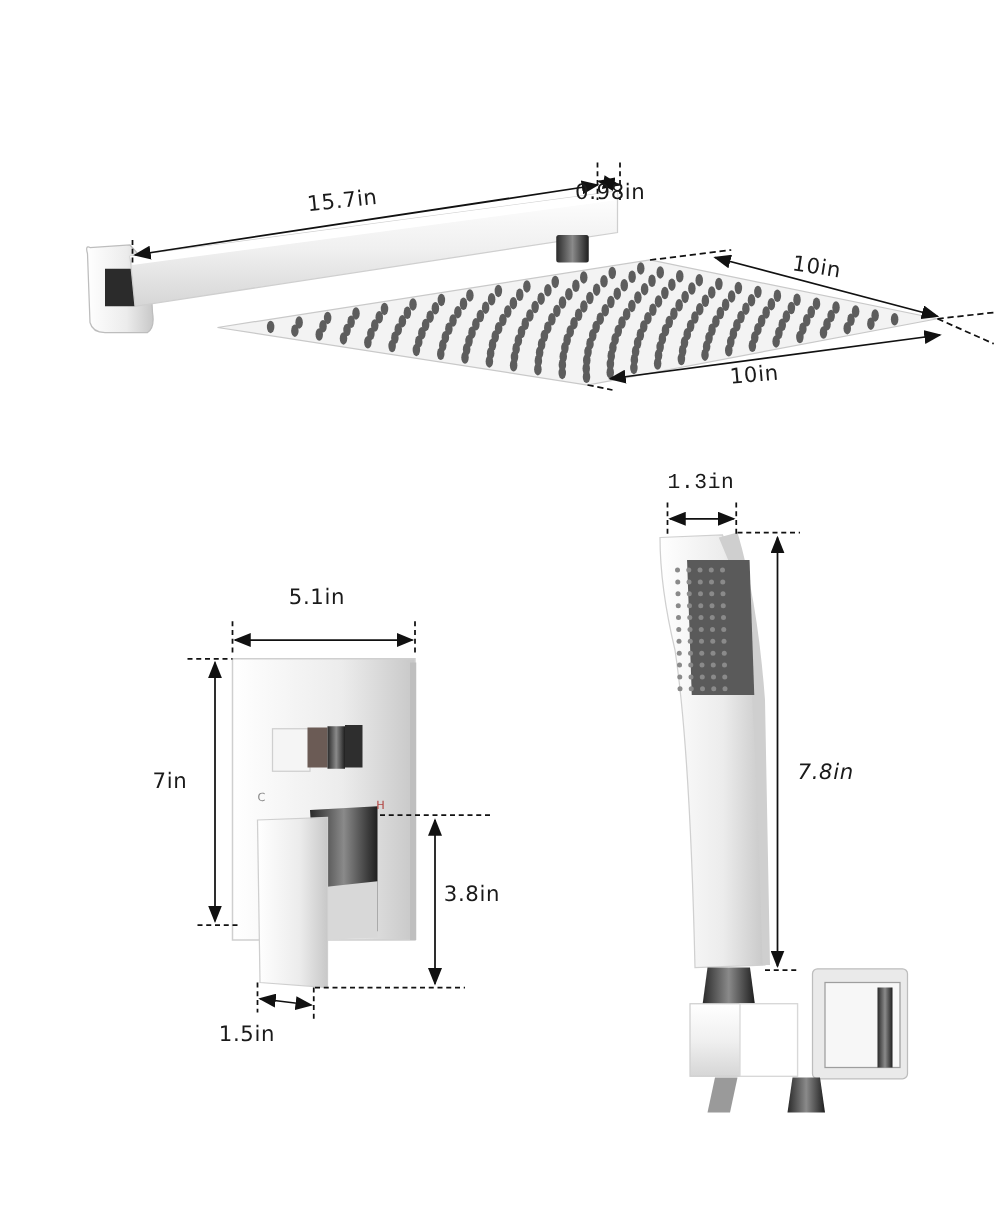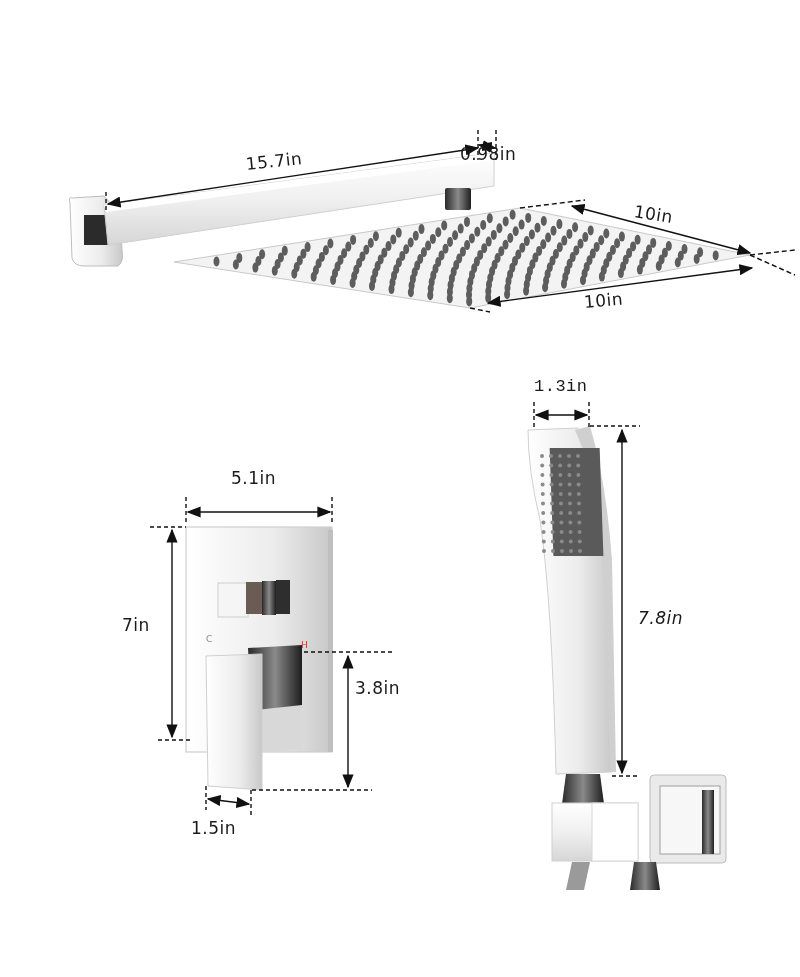--- a/index.html
+++ b/index.html
@@ -385,20 +385,20 @@
     </g>
   </svg>
 
   <span class="dim rot-arm" style="left:246px; top:156px;">15.7in</span>
   <span class="dim" style="left:460px; top:110px;margin-top:36px;">0.98in</span>
   <span class="dim rot-r" style="left:634px; top:203px;">10in</span>
   <span class="dim rot-b" style="left:584px; top:294px;">10in</span>
 
   <span class="dim" style="left:231px; top:470px;">5.1in</span>
   <span class="dim" style="left:122px; top:617px;">7in</span>
-  <span class="dim" style="left:355px; top:680px;text-align:right;">3.8in</span>
-  <span class="dim" style="left:191px; top:820px;">1.5in</span>
+  <span class="dim" style="left:355px; top:708px;text-align:right;">3.8in</span>
+  <span class="dim" style="left:175px; top:820px;">1.5in</span>
   <span class="hl" style="left:301px; top:640px;">H</span>
   <span class="cl" style="left:206px; top:634px;">C</span>
 
   <span class="dim" style="left:534px; top:378px;font-family:Liberation Mono, monospace;">1.3in</span>
   <span class="dim" style="left:638px; top:610px;font-style:italic;">7.8in</span>
 </div>
 
 </body></html>

